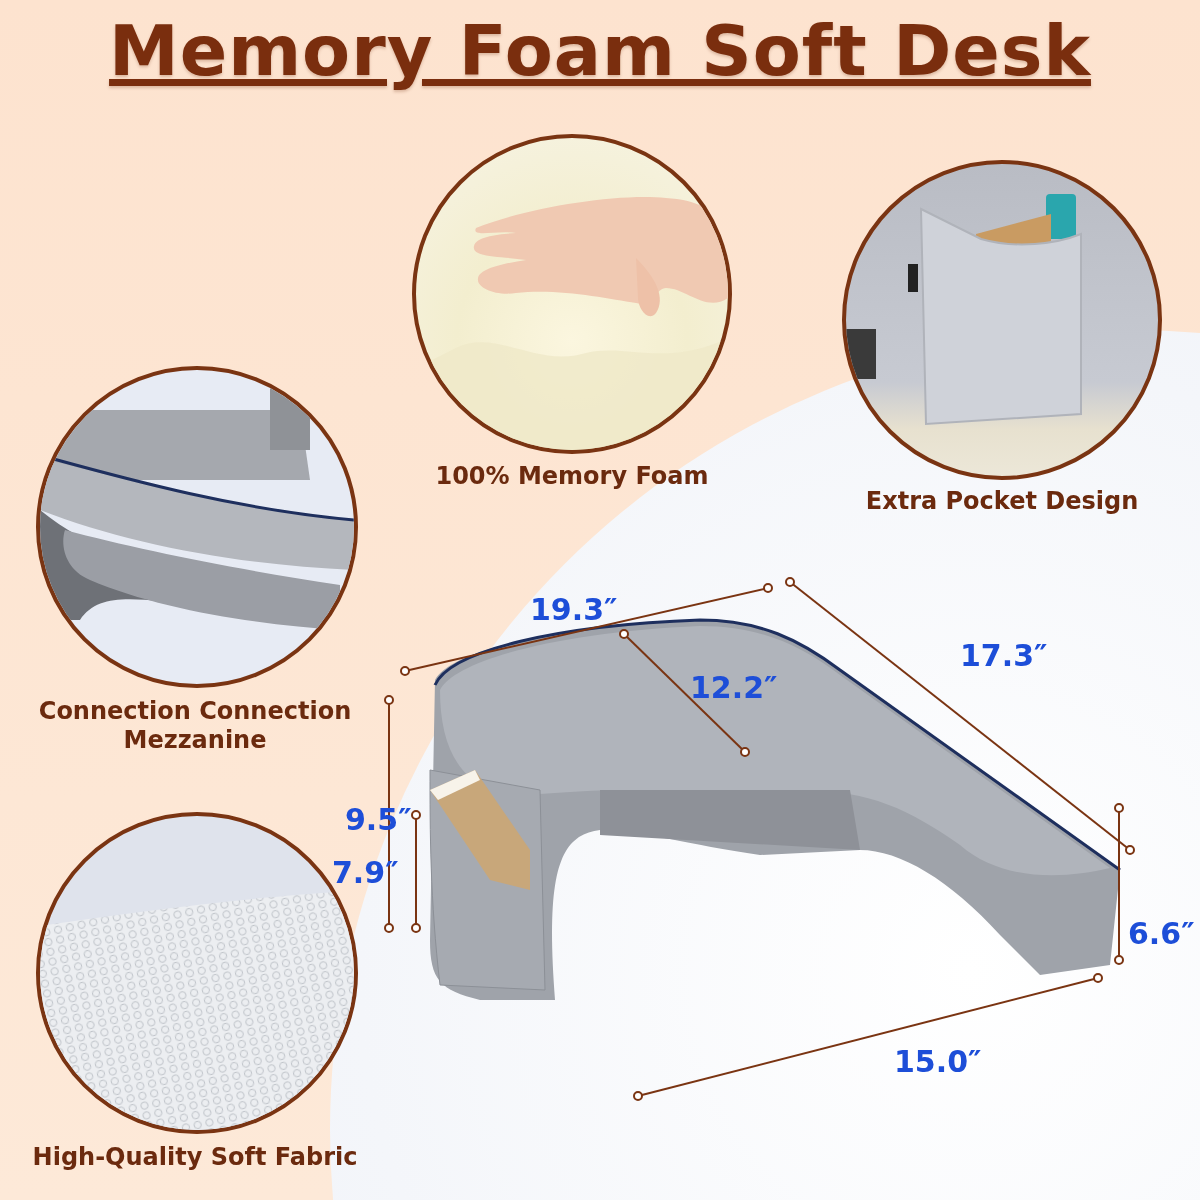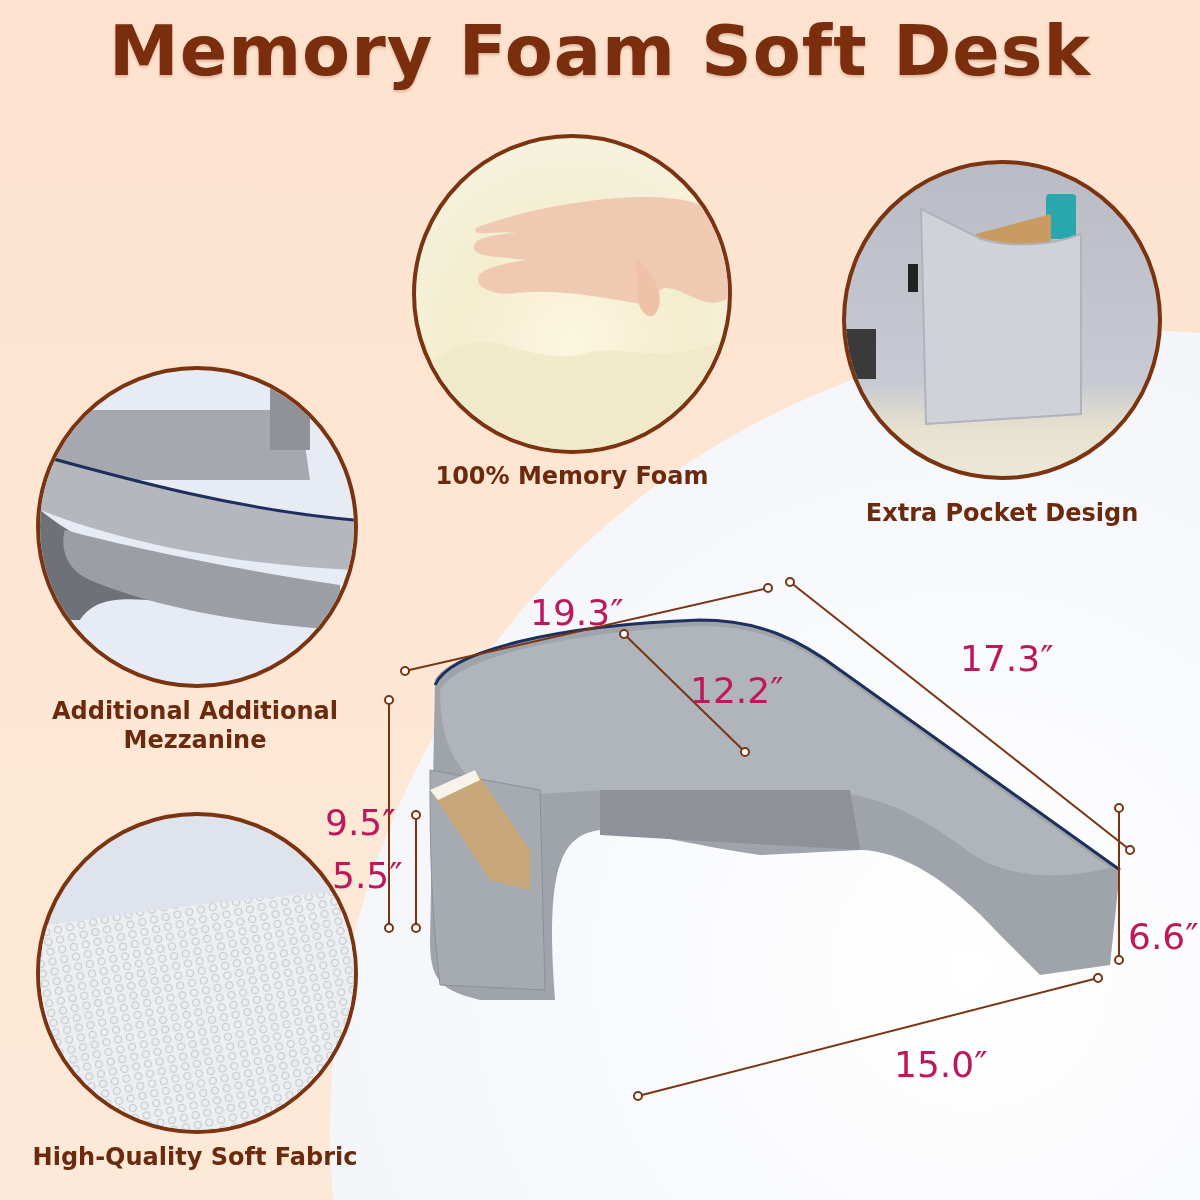--- a/index.html
+++ b/index.html
@@ -2,24 +2,24 @@
 <html><head>
 <meta charset="utf-8">
 <style>
   html, body { margin:0; padding:0; }
   body { width:1200px; height:1200px; overflow:hidden; position:relative;
          font-family:"DejaVu Sans", sans-serif; background:#fde6d3; }
   .bg-peach { position:absolute; inset:0; background:linear-gradient(180deg,#fde3cf 0%,#fde9d8 100%); }
   .bg-white { position:absolute; left:330px; top:330px; width:1600px; height:1600px; border-radius:50%;
               background:radial-gradient(circle at 40% 40%, #ffffff 0%, #f4f6fa 45%, #e9eef8 100%); }
   .title { position:absolute; left:0; right:0; top:10px; text-align:center; font-size:70px; font-weight:bold;
-           color:#7a2e0e; letter-spacing:1px; text-shadow:0 2px 3px rgba(120,50,20,.25); }
+           color:#7a2e0e; letter-spacing:1px; text-shadow:0 2px 3px rgba(120,50,20,.25);text-decoration:underline; }
   .circle { position:absolute; border:4px solid #7a3412; border-radius:50%; overflow:hidden; box-sizing:border-box; }
   .label { position:absolute; font-weight:bold; color:#6b2a0e; font-size:24px; text-align:center; line-height:1.2; }
-  .dim { position:absolute; font-weight:normal; color:#be185d; font-size:36px; }
+  .dim { position:absolute; font-weight:bold; color:#1d4ed8; font-size:30px; }
   svg.overlay { position:absolute; left:0; top:0; }
 </style>
 </head>
 <body>
 
 <div class="bg-peach"></div>
 <div class="bg-white"></div>
 
 <div class="title">Memory Foam Soft Desk</div>
 
@@ -34,34 +34,34 @@
 
 <div class="circle" style="left:842px;top:160px;width:320px;height:320px;background:linear-gradient(180deg,#b9bcc4 0%,#c7cad2 70%,#e7e1cf 85%,#ece7d8 100%);">
   <svg width="312" height="312" viewBox="0 0 312 312">
     <rect x="200" y="30" width="30" height="45" rx="4" fill="#2aa6ad"></rect>
     <path d="M130 70 L205 50 L205 90 L130 95 Z" fill="#c99b62"></path>
     <path d="M75 45 L135 75 C170 85,210 80,235 70 L235 250 L80 260 Z" fill="#cfd2d9" stroke="#b0b3ba" stroke-width="2"></path>
     <rect x="62" y="100" width="10" height="28" fill="#222"></rect>
     <rect x="0" y="165" width="30" height="50" fill="#3a3a3a"></rect>
   </svg>
 </div>
-<div class="label" style="left:842px;top:487px;width:320px;margin-top:12px;">Extra Pocket Design</div>
+<div class="label" style="left:842px;top:487px;width:320px;">Extra Pocket Design</div>
 
 <div class="circle" style="left:36px;top:366px;width:322px;height:322px;background:#e7ebf4;">
   <svg width="314" height="314" viewBox="0 0 314 314">
     <path d="M0 40 L260 40 L270 110 L0 110 Z" fill="#a5a8ae"></path>
     <rect x="230" y="0" width="40" height="80" fill="#8f9297"></rect>
     <path d="M0 88 C90 110,200 140,314 150 L314 200 C200 195,90 175,0 140 Z" fill="#b4b7bd"></path>
     <path d="M10 88 C90 110,200 140,314 150" stroke="#1e2f5e" stroke-width="3" fill="none"></path>
     <path d="M0 140 L0 250 L40 250 C60 220,100 230,160 235 L160 210 C100 195,50 180,0 140 Z" fill="#6e7177"></path>
     <path d="M25 160 C100 180,200 200,300 215 L300 260 C220 255,120 240,50 210 C25 200,20 175,25 160 Z" fill="#9b9ea5"></path>
   </svg>
 </div>
 <div class="label" style="left:30px;top:697px;width:330px;">
-  <div>Additional Additional</div>
+  <div>Connection Connection</div>
   <div>Mezzanine</div>
 </div>
 
 <div class="circle" style="left:36px;top:812px;width:322px;height:322px;background:#dfe3ec;">
   <svg width="314" height="314" viewBox="0 0 314 314">
     <defs>
       <pattern id="hex" width="12" height="10" patternUnits="userSpaceOnUse" patternTransform="rotate(-12)">
         <rect width="12" height="10" fill="#eceef1"></rect>
         <circle cx="6" cy="5" r="3.6" fill="none" stroke="#bfc3c9" stroke-width="1"></circle>
       </pattern>
@@ -104,16 +104,16 @@
       <circle cx="1119" cy="960" r="4"></circle>
     <line x1="638" y1="1096" x2="1098" y2="978"></line>
     <circle cx="638" cy="1096" r="4"></circle>
       <circle cx="1098" cy="978" r="4"></circle>
   </g>
 </svg>
 
 <div class="dim" style="left:530px;top:592px;">19.3″</div>
 <div class="dim" style="left:960px;top:638px;">17.3″</div>
 <div class="dim" style="left:690px;top:670px;">12.2″</div>
-<div class="dim" style="left:325px;top:802px;">9.5″</div>
-<div class="dim" style="left:332px;top:855px;">5.5″</div>
+<div class="dim" style="left:345px;top:802px;">9.5″</div>
+<div class="dim" style="left:332px;top:855px;">7.9″</div>
 <div class="dim" style="left:1128px;top:916px;">6.6″</div>
 <div class="dim" style="left:894px;top:1044px;">15.0″</div>
 
 </body></html>

